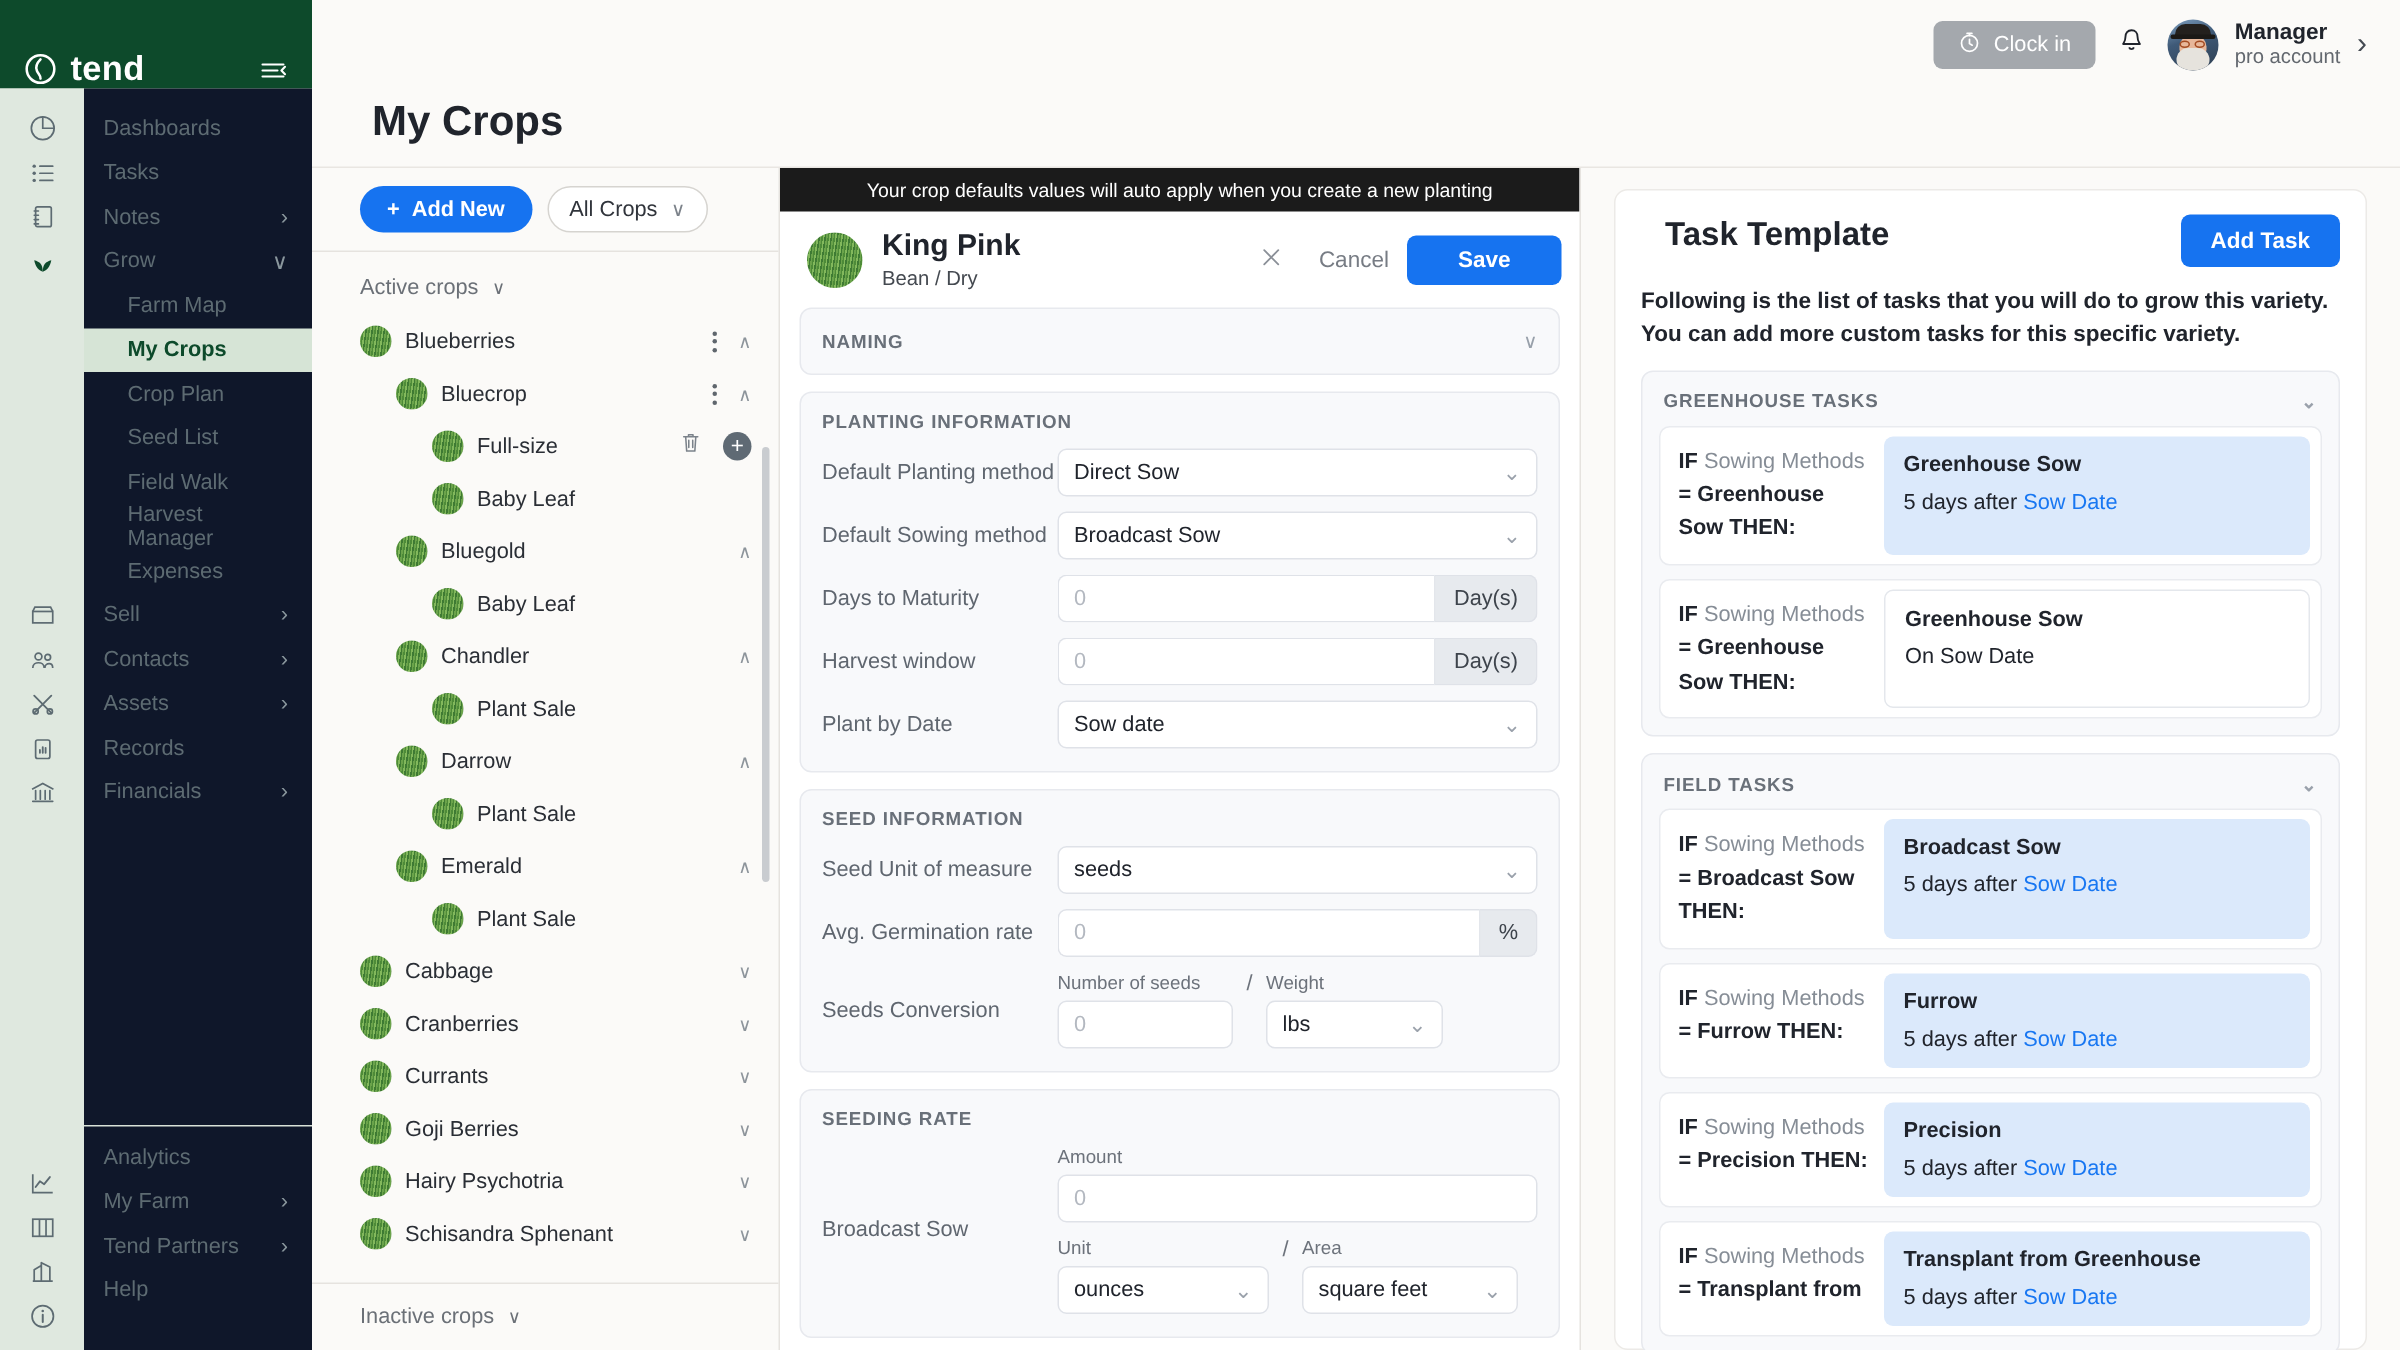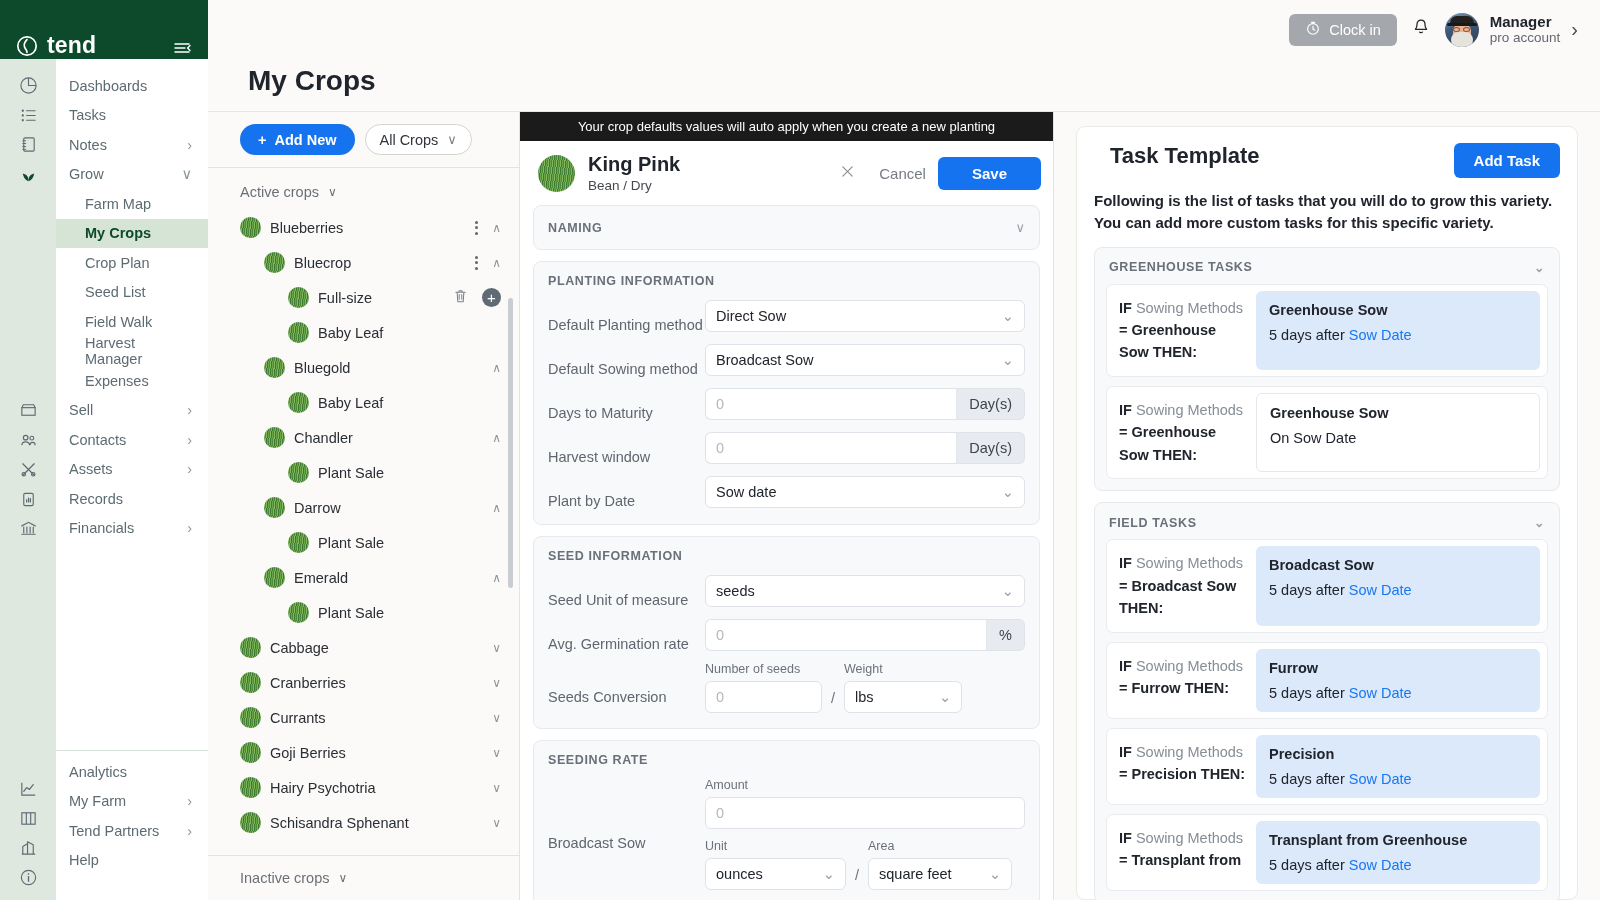--- a/index.html
+++ b/index.html
@@ -20,21 +20,21 @@
   .brand-left { display: flex; align-items: center; gap: 9px; }
   .brand-name { color: #fff; font-size: 23px; font-weight: bold; letter-spacing: .2px; }
   .brand-logo svg { display: block; }
   .collapse-btn { cursor: pointer; }
   .nav-wrap { flex: 1; display: flex; position: relative; }
   .rail { width: 56px; background: #dfe8df; display: flex; flex-direction: column;
           align-items: center; padding-top: 12px; }
   .rail-ico { height: 29.5px; display: flex; align-items: center; justify-content: center;
               width: 56px; color: #5d6b72; }
   .rail-spacer { flex: 1; }
-  .navcol { flex: 1; background: #ffffff; display: flex; flex-direction: column; padding-top: 12px; }
+  .navcol { flex: 1; background: #0f172a; display: flex; flex-direction: column; padding-top: 12px; }
   .nav-item { height: 29.5px; display: flex; align-items: center; justify-content: space-between;
               padding: 0 16px 0 13px; font-size: 14.5px; color: #5d6b72; cursor: pointer; }
   .nav-item.sub { padding-left: 29px; }
   .nav-item.active { background: #d6e4d6; color: #0d4a2b; font-weight: bold; }
   .nav-item .chev { color: #8a979d; }
   .nav-gap { flex: 1; }
   .nav-bottom { border-top: 1px solid #d8e2d8; padding-top: 6px; padding-bottom: 25px; }
   .rail-bottom { padding-bottom: 8px; }
 
   
@@ -125,36 +125,36 @@
               border-radius: 6px; padding: 8px 34px; cursor: pointer; }
   .card { margin: 0 13px 11px 13px; border: 1px solid #e7e9ee; border-radius: 8px;
           background: #f8f9fb; padding: 12px 14px 15px 14px; }
   .card.collapsed { display: flex; align-items: center; justify-content: space-between;
                     padding: 14px 14px; }
   .card-title { font-size: 12.5px; font-weight: bold; letter-spacing: .6px; color: #697079;
                 margin-bottom: 11px; }
   .card.collapsed .card-title { margin-bottom: 0; }
   .frow { display: flex; align-items: center; margin-bottom: 10px; }
   .frow:last-child { margin-bottom: 0; }
-  .flabel { width: 157px; flex: 0 0 157px; font-size: 14.5px; color: #5f666f; margin-top: 18px; }
+  .flabel { width: 157px; flex: 0 0 157px; font-size: 14.5px; color: #5f666f; }
   .fctl { flex: 1; }
   .sel { height: 32px; border: 1px solid #dfe2e8; border-radius: 6px; background: #fff;
          display: flex; align-items: center; padding: 0 10px; font-size: 14.5px;
          color: #20242c; cursor: pointer; }
   .sel .cv { margin-left: auto; color: #9aa1ab; }
   .inp { height: 32px; border: 1px solid #dfe2e8; border-radius: 6px; background: #fff;
          display: flex; align-items: center; padding: 0 10px; font-size: 14.5px;
          color: #b3b8c0; }
   .inp-group { display: flex; }
   .inp-group .inp { flex: 1; border-radius: 6px 0 0 6px; border-right: 0; }
   .suffix { border: 1px solid #dfe2e8; border-left: 1px solid #e3e6eb; background: #e7eaee;
             border-radius: 0 6px 6px 0; height: 32px; display: flex; align-items: center;
             justify-content: center; padding: 0 12px; font-size: 14.5px; color: #3e444c; }
   .sublabel { font-size: 12.5px; color: #6c727b; margin-bottom: 5px; }
-  .pair { display: flex; align-items: flex-end; gap: 9px; }
+  .pair { display: flex; gap: 9px; }
   .pair .slash { font-size: 14.5px; color: #6c727b; padding-bottom: 7px; }
   .stack { display: flex; flex-direction: column; }
 
   
   .task-col { flex: 1; overflow: hidden; padding: 14px 22px 0 22px; background: #fbfaf8; }
   .task-panel { border: 1px solid #eceae7; border-radius: 9px; background: #fff;
                 padding: 16px 17px 16px 17px; height: 100%; }
   .task-head { display: flex; align-items: flex-start; }
   .task-title { font-size: 22px; font-weight: bold; margin-left: 16px; }
   .add-task-btn { margin-left: auto; background: #1673f0; color: #fff; font-size: 15px;

